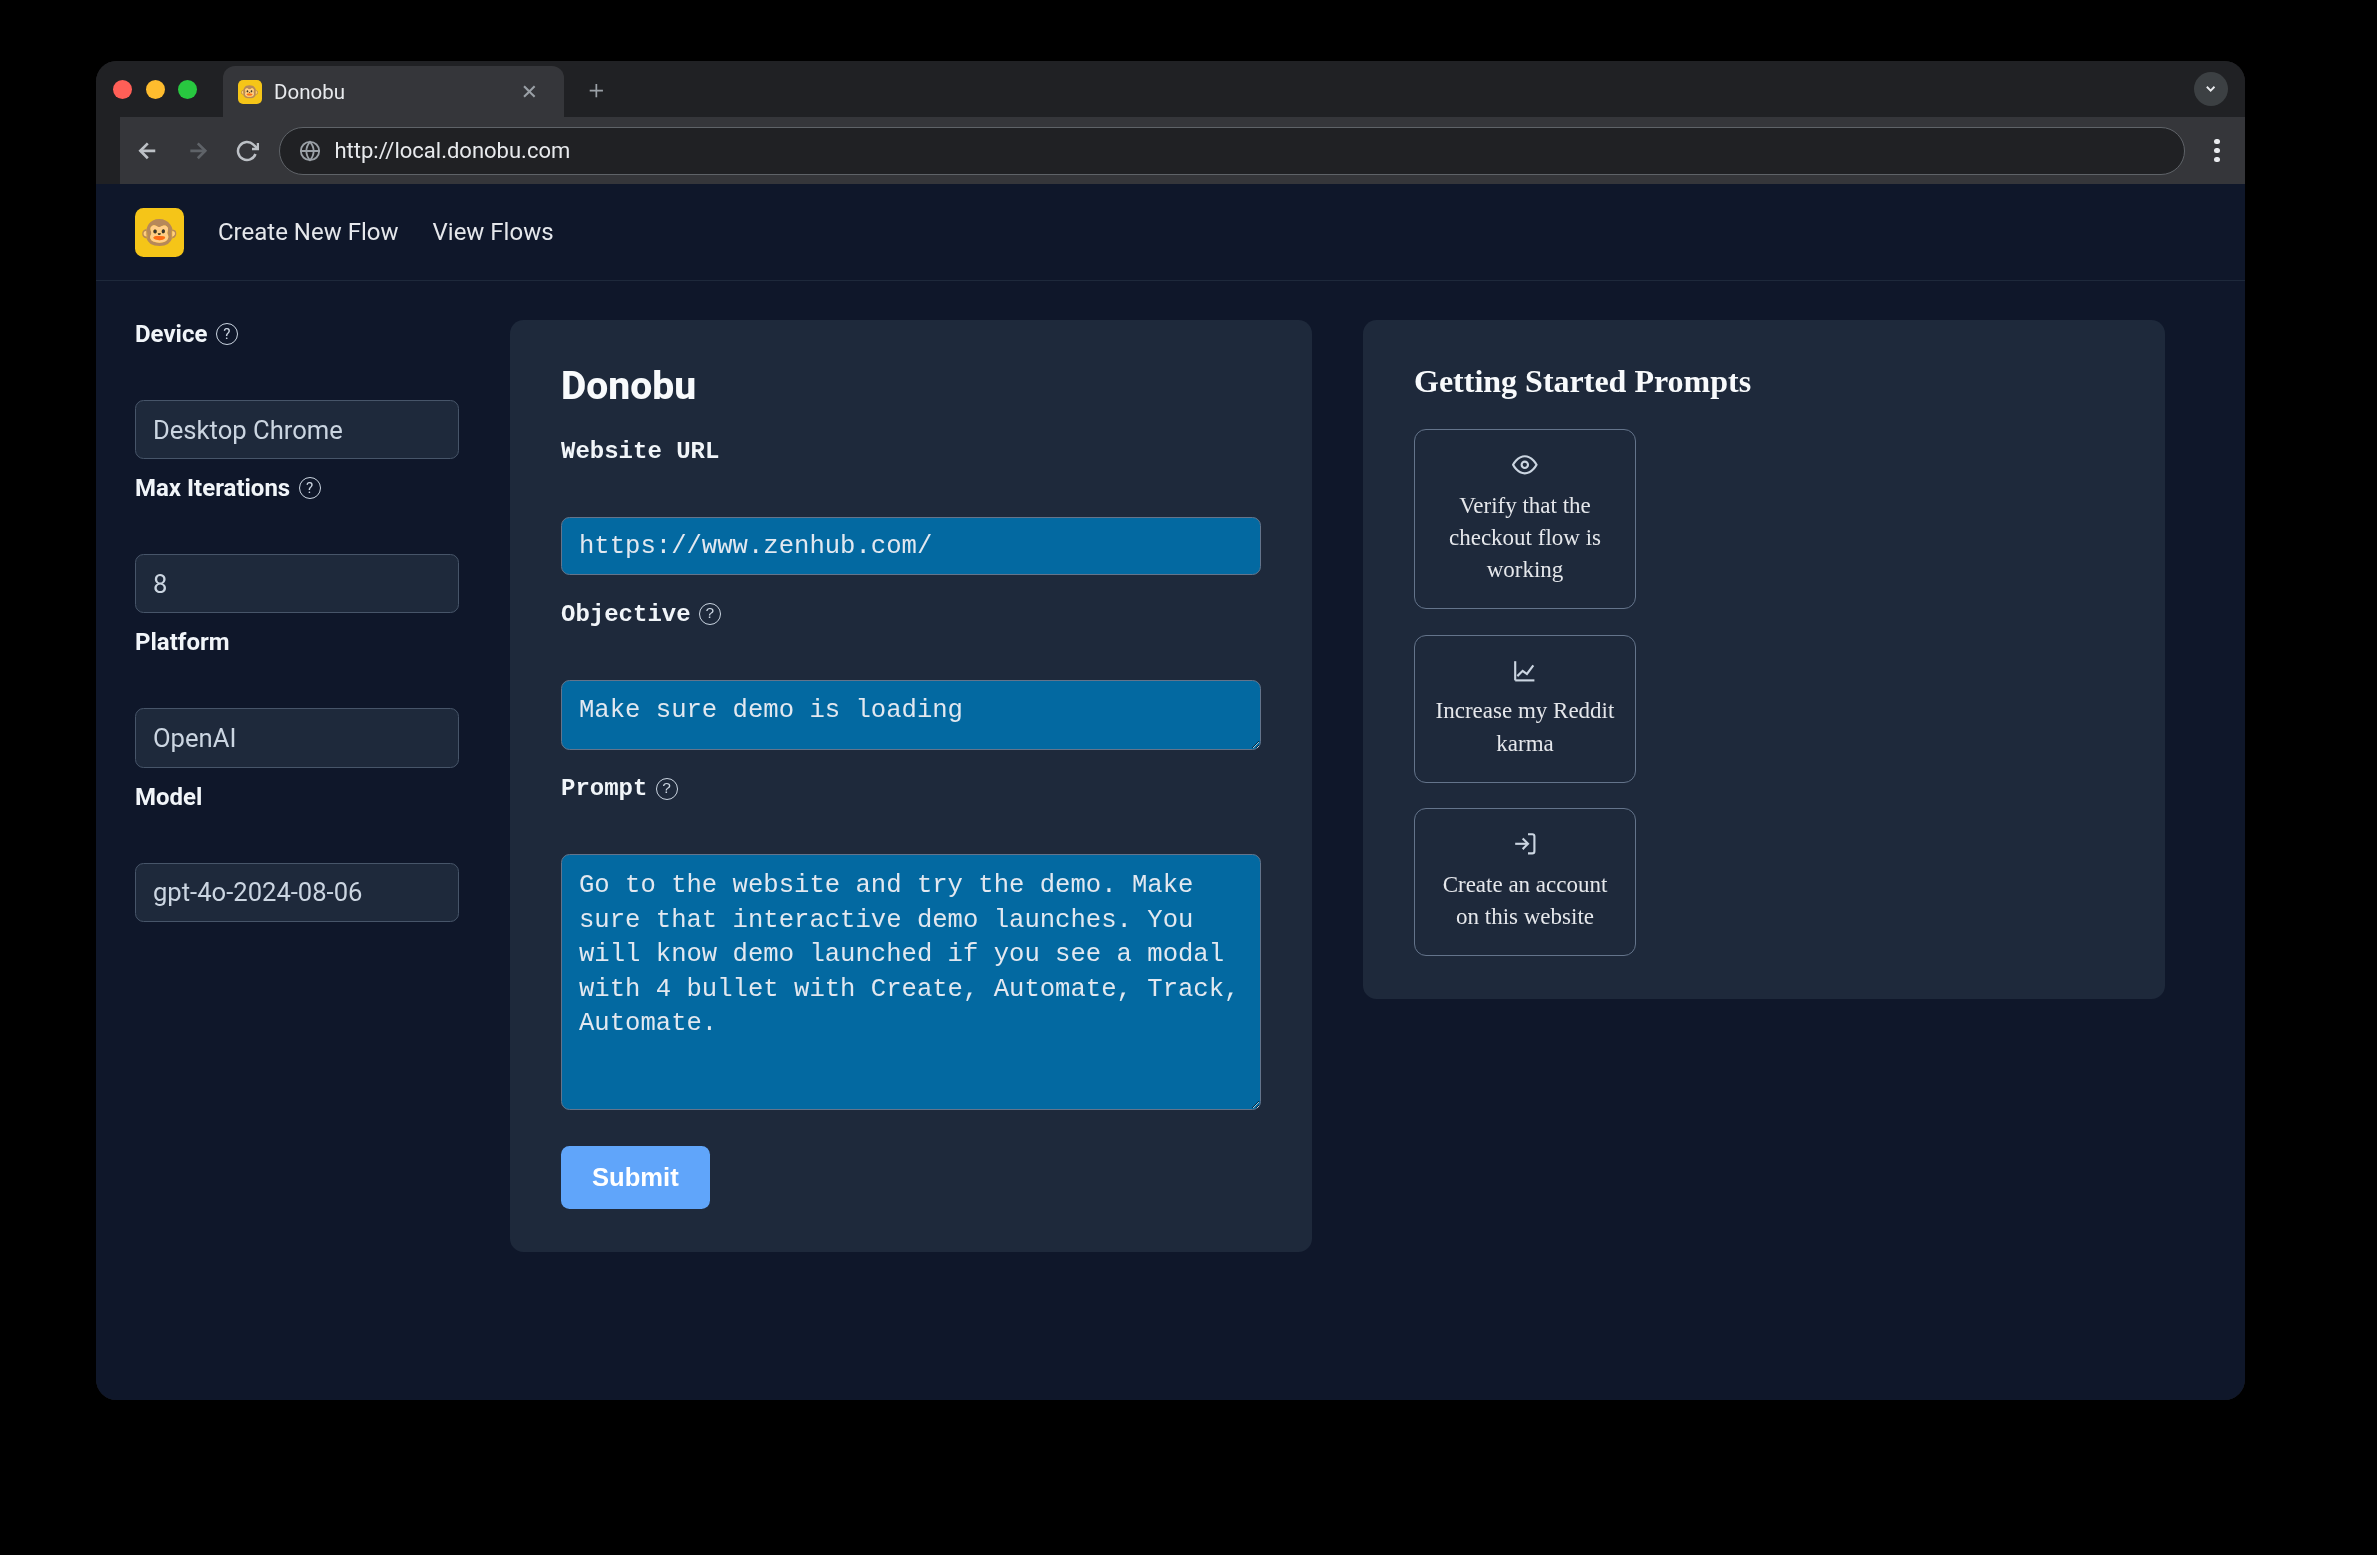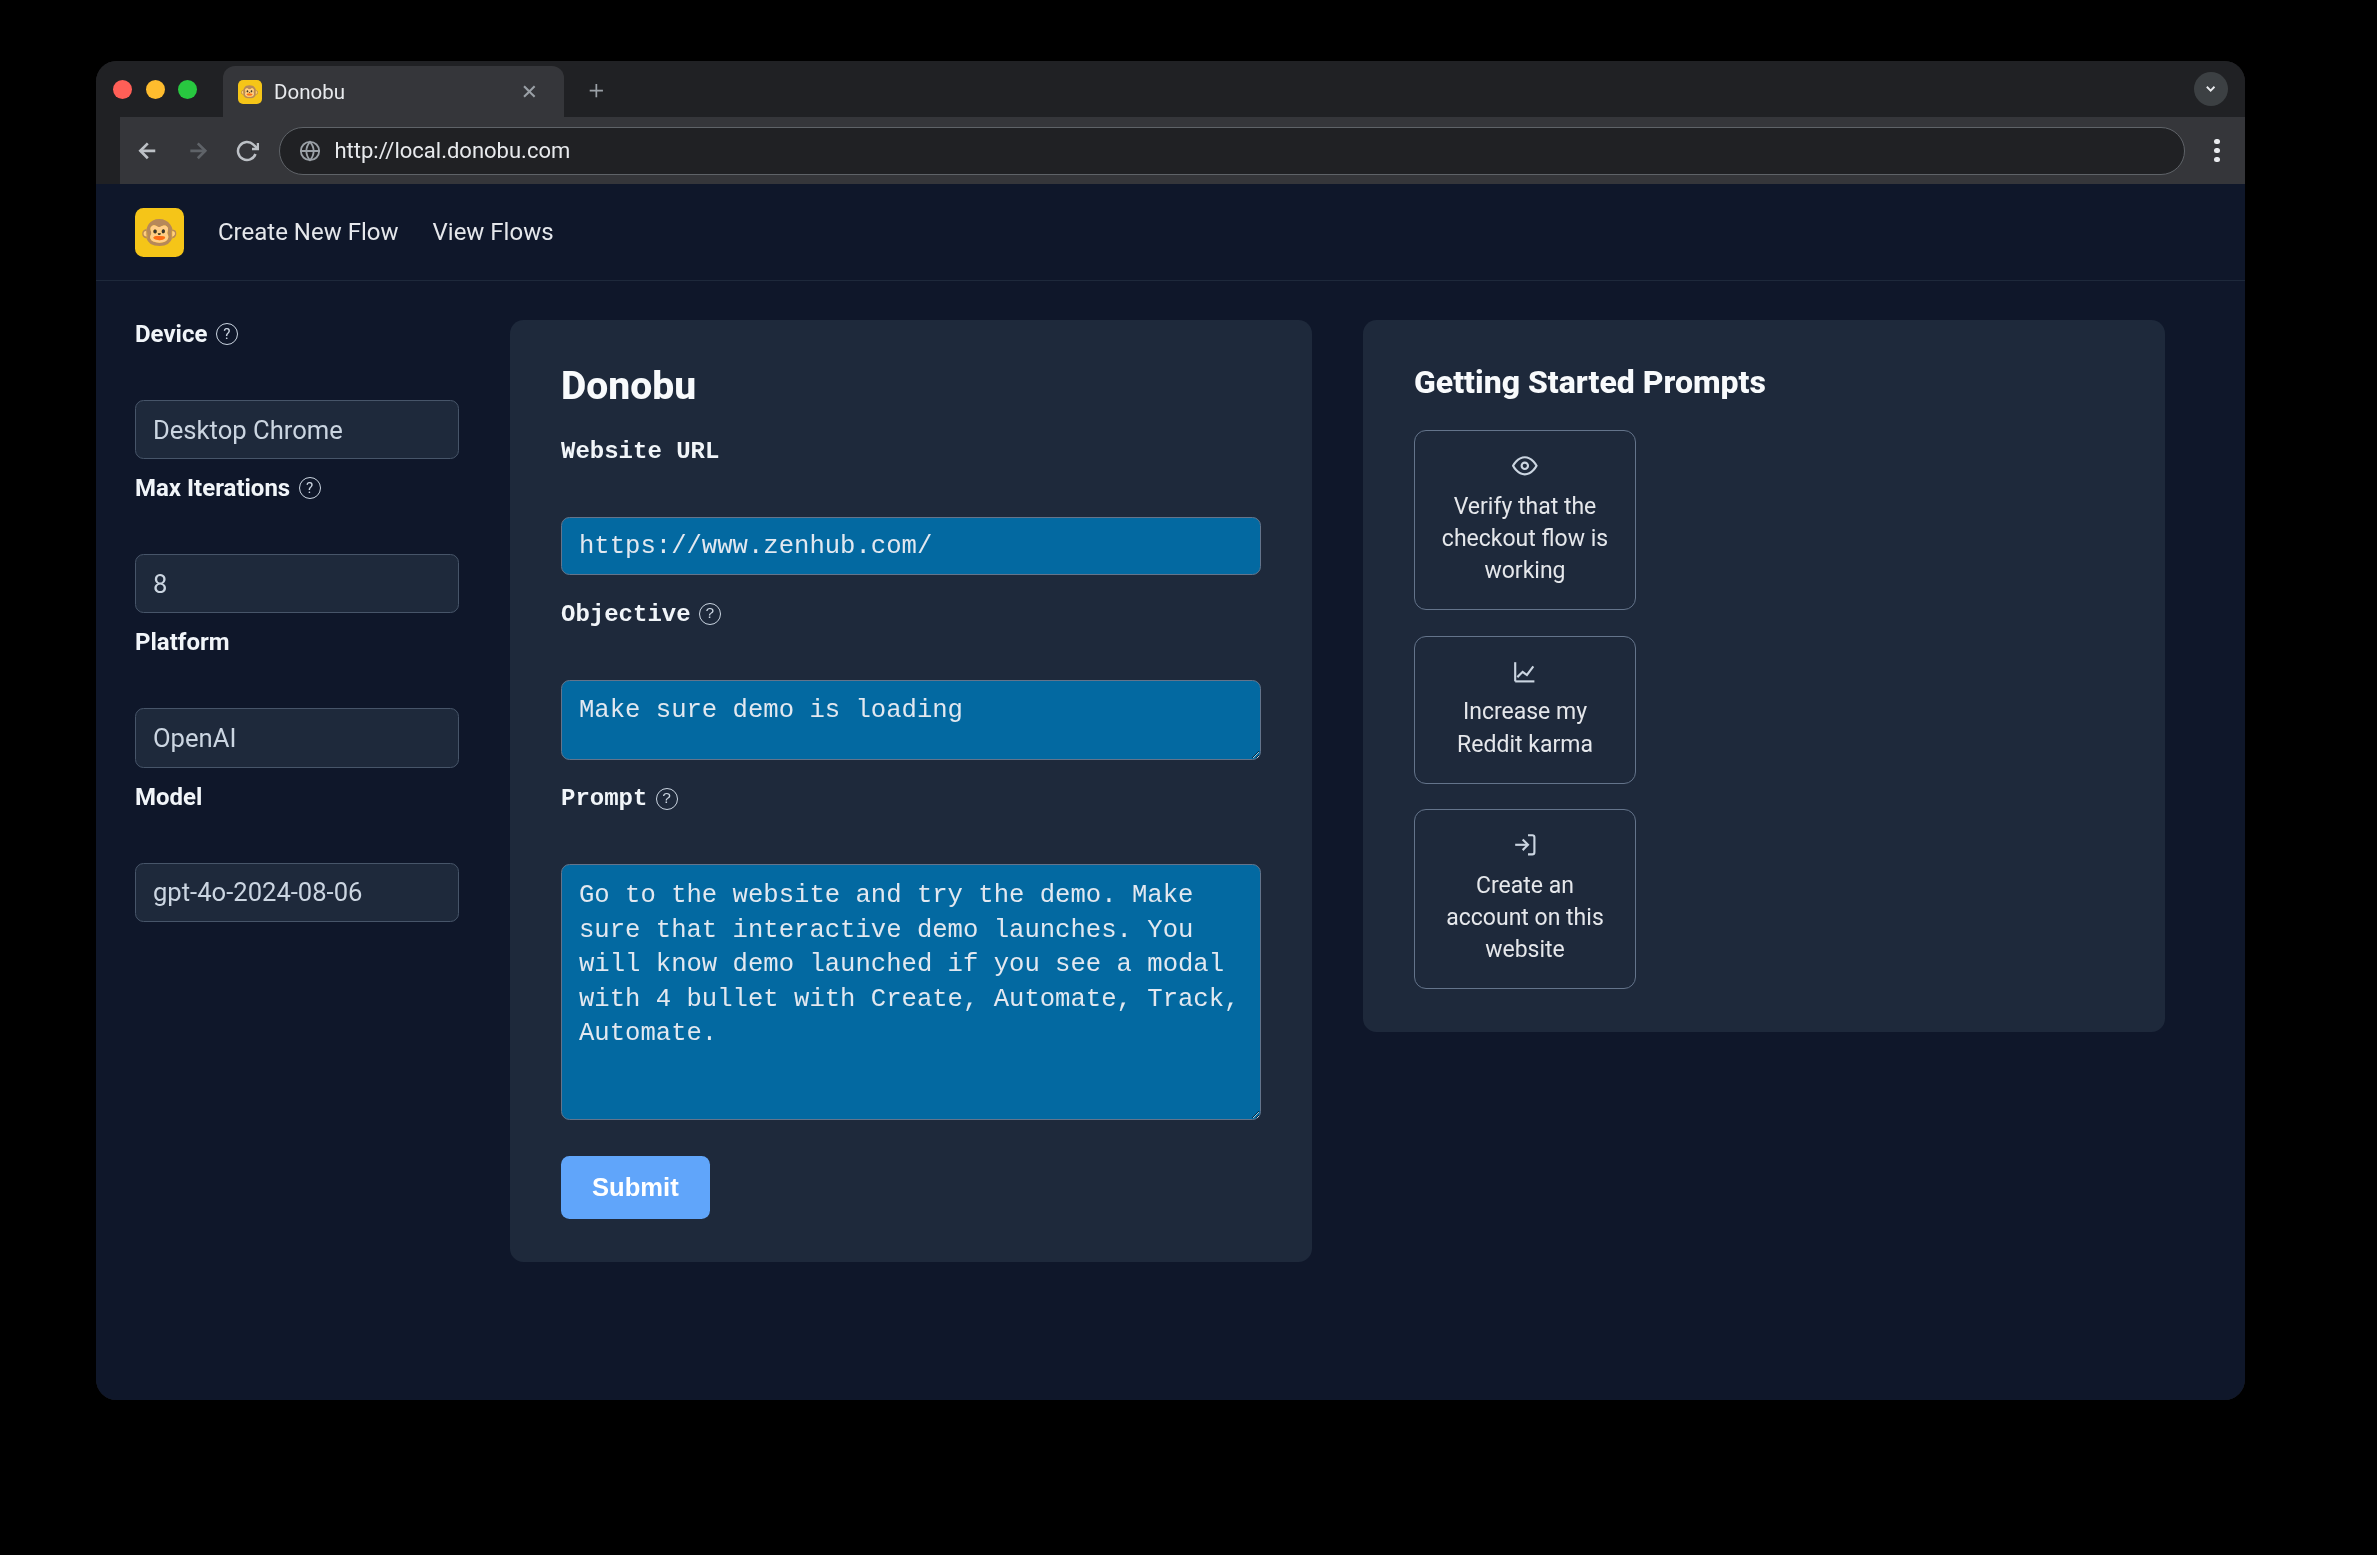--- a/index.html
+++ b/index.html
@@ -179,37 +179,37 @@
   }
   .main-panel { width: 802px; }
   .panel-title { color:#f8fafc; font-size: 39px; font-weight:800; margin-bottom: 29px; }
   .main-panel .field-group { display:flex; flex-direction:column; gap:12px; margin-bottom: 25.6px; font-family: Liberation Mono, monospace; }
   .main-panel .input, .main-panel .textarea {
     background: #0369a1;
     border: 1.7px solid #64748b;
     color: #e2e8f0;
   }
   .textarea { resize: both; line-height:1.35; }
-  .objective-ta { height: 80px; }
+  .objective-ta { height: 70px; }
   .prompt-ta { height: 256px; }
   .submit-btn {
     background: #60a5fa;
     color: #fff;
     font-size: 25.6px;
     font-weight: 600;
     border: none;
     border-radius: 8.5px;
     padding: 17px 31px;
     cursor: pointer;
     align-self: flex-start;
     margin-top: 10.2px;
   }
 
   
-  .right-panel { width: 802px; }
+  .right-panel { width: 802px; font-family: Liberation Serif, serif; }
   .right-title { color:#f8fafc; font-size: 32px; font-weight:800; margin-bottom: 29px; }
   .prompt-cards { display:flex; flex-direction:column; gap:25.6px; }
   .prompt-card {
     width: 222px;
     border: 1.7px solid #64748b;
     border-radius: 12px;
     padding: 22px 19px;
     display:flex; flex-direction:column; align-items:center; gap:12px;
     cursor:pointer;
     text-align:center;

